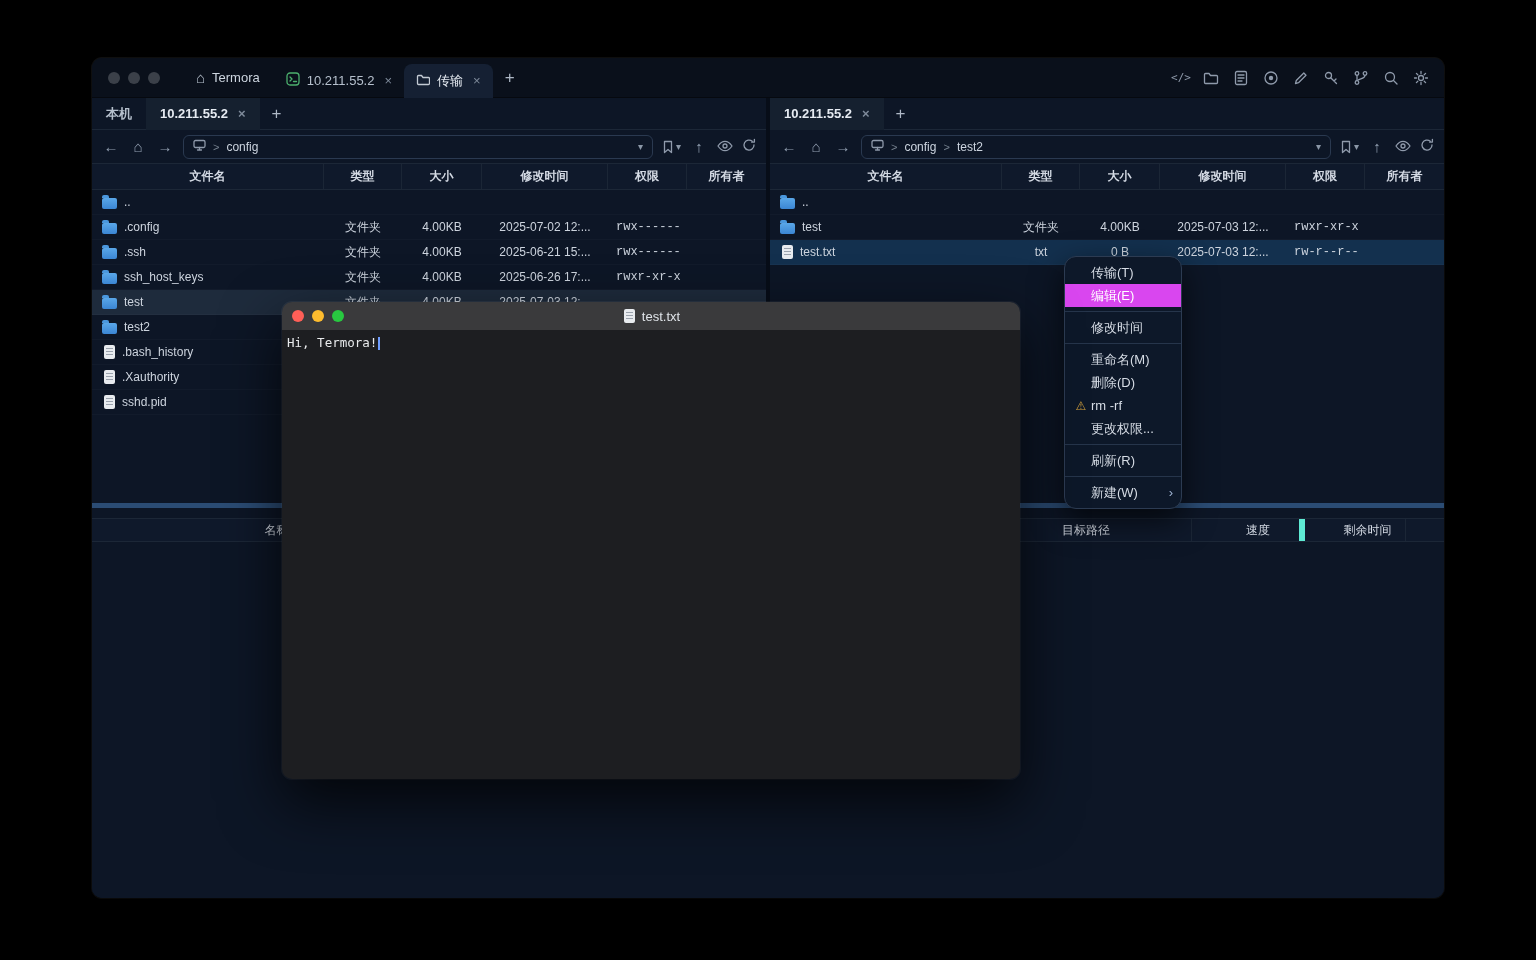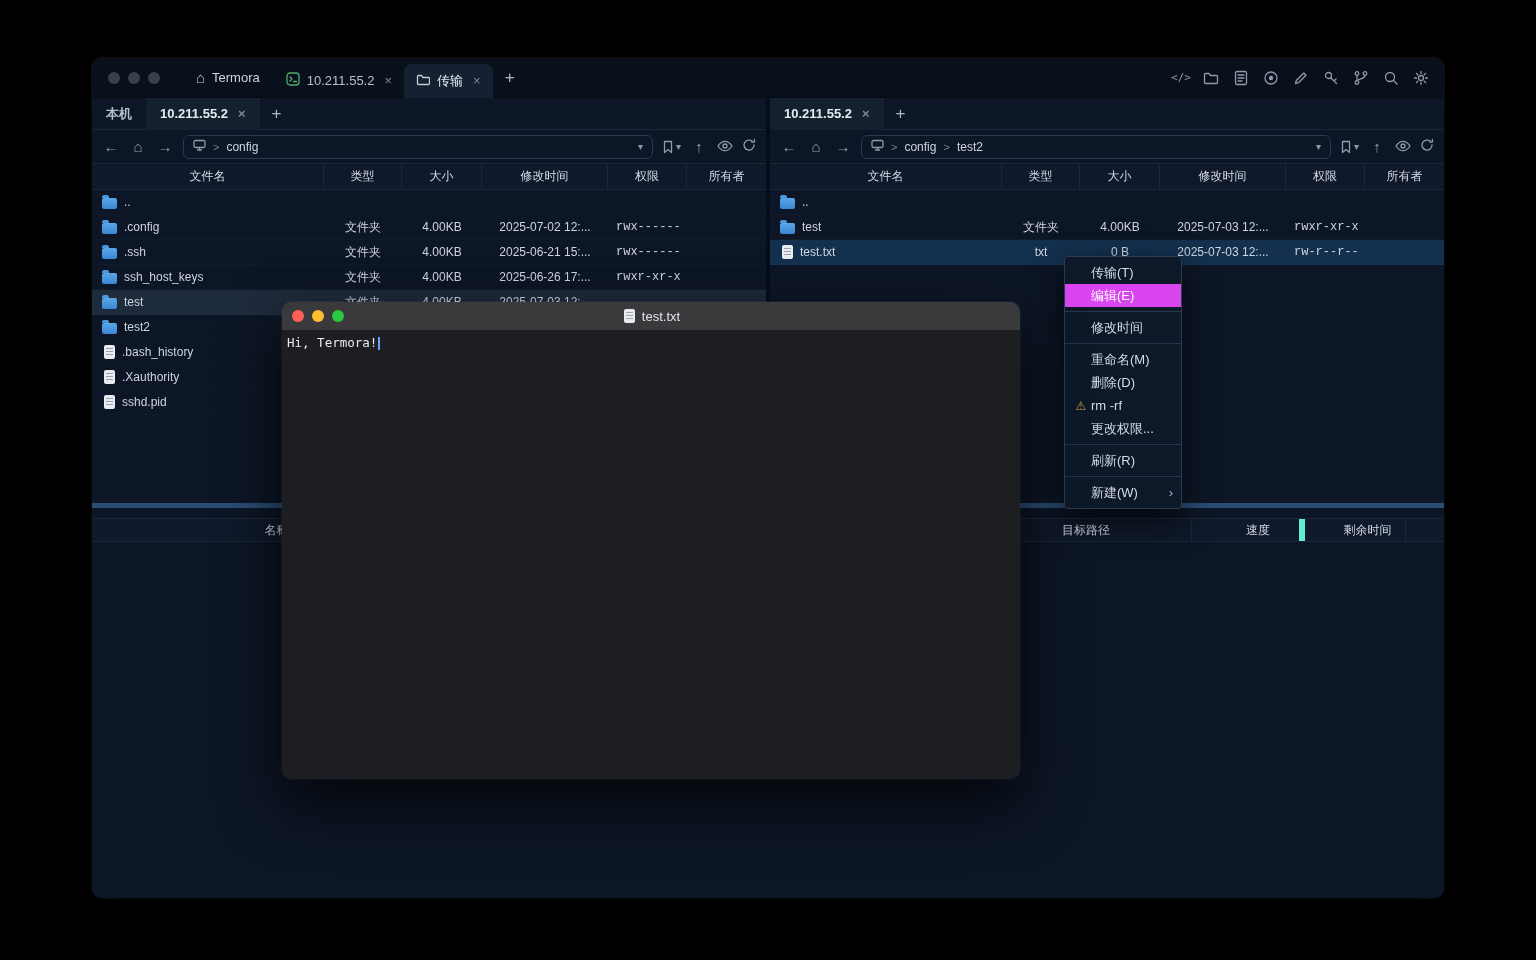--- a/index.html
+++ b/index.html
@@ -43,21 +43,21 @@
   .nav-glyph { font-size:15px; color:#93a0b2; width:18px; text-align:center; }
   .pathbox { flex:1; height:24px; border:1px solid #2a3950; border-radius:6px;
     display:flex; align-items:center; gap:7px; padding:0 9px; color:#ccd4df; font-size:12px; }
   .crumb-sep { color:#76828f; font-size:11px; }
   .spacer { flex:1; }
   .dd-glyph { color:#8b97a7; font-size:10px; }
   .bm-wrap { display:flex; align-items:center; gap:2px; }
 
   
   .fhead { height:26px; flex:none; display:flex; background:#0f192b;
-    border-bottom:1px solid #1c2737; font-size:12px; color:#d4dae4; }
+    border-bottom:1px solid #1c2737; font-size:12px; color:#d4dae4;font-weight:bold; }
   .hc { display:flex; align-items:center; justify-content:center; border-right:1px solid #1b2636; }
   .hc:last-child { border-right:none; }
   .c0{width:232px}.c1{width:78px}.c2{width:80px}.c3{width:126px}.c4{width:79px}.c5{flex:1}
 
   .frow { height:25px; display:flex; align-items:center; font-size:12px; color:#cdd4de;
     border-bottom:1px solid rgba(255,255,255,.025); }
   .frow.sel-left { background:#1e2b3c; }
   .frow.sel-right { background:#13304e; }
   .cell { overflow:hidden; white-space:nowrap; }
   .cell.name { display:flex; align-items:center; gap:7px; padding-left:10px; }
@@ -80,21 +80,21 @@
     border-top:1px solid #1c2737; border-bottom:1px solid #1c2737; font-size:12px; color:#d4dae4; }
   .thc { display:flex; align-items:center; justify-content:center;margin-left:25px; }
   .t-name{width:320px; border-right:1px solid #1b2636;}
   .t-target{width:212px; border-left:1px solid #a3a3a3; border-right:1px solid #1b2636;}
   .t-speed{width:88px; border-right:6px solid #5eead4;}
   .t-eta{width:76px; border-right:1px solid #1b2636;}
   .t-tail{width:38px;}
 
   
   .cmenu { position:absolute; left:972px; top:198px; width:118px; z-index:20;
-    background:#0d1829; border:1px solid #2c3b52; border-radius:4px; padding:4px 0;
+    background:#0d1829; border:1px solid #2c3b52; border-radius:12px; padding:4px 0;
     box-shadow:0 12px 32px rgba(0,0,0,.65); font-size:13px; color:#d6dce5; }
   .mi { height:23px; display:flex; align-items:center; padding:0 8px 0 6px; }
   .mi-icon { width:20px; flex:none; text-align:center; font-size:12px; color:#dba63d; }
   .mi.hl { background:#d946ef; color:#fff; }
   .mi-arrow { margin-left:auto; color:#9fb4d4; font-size:13px; }
   .msep { height:1px; background:#26354b; margin:4px 0; }
 
   
   .editor { position:absolute; left:190px; top:244px; width:738px; height:477px; z-index:30;
     border-radius:10px; overflow:hidden; display:flex; flex-direction:column;

